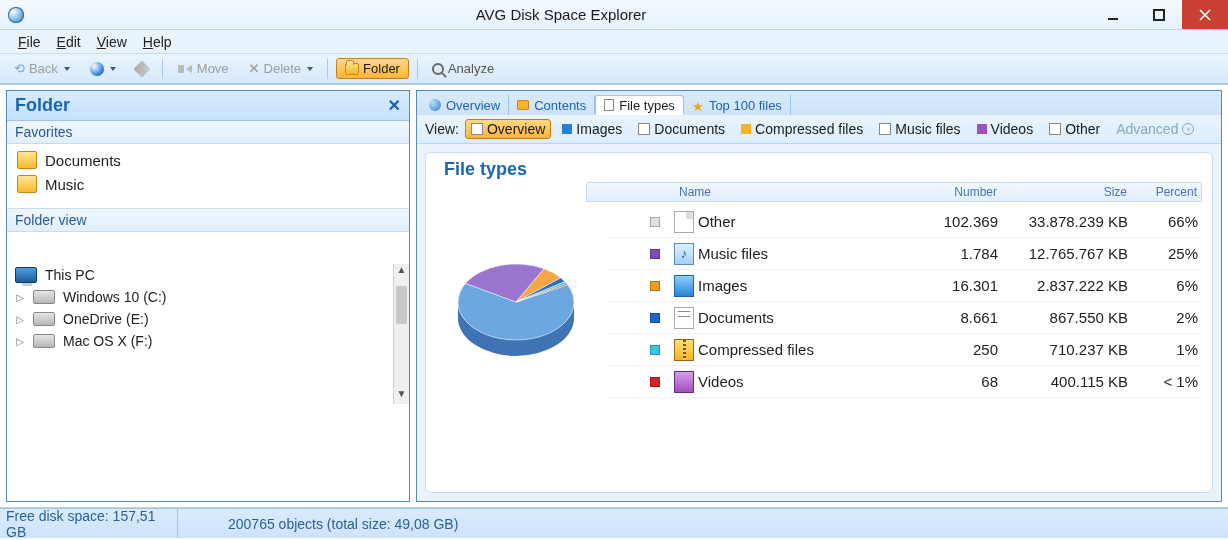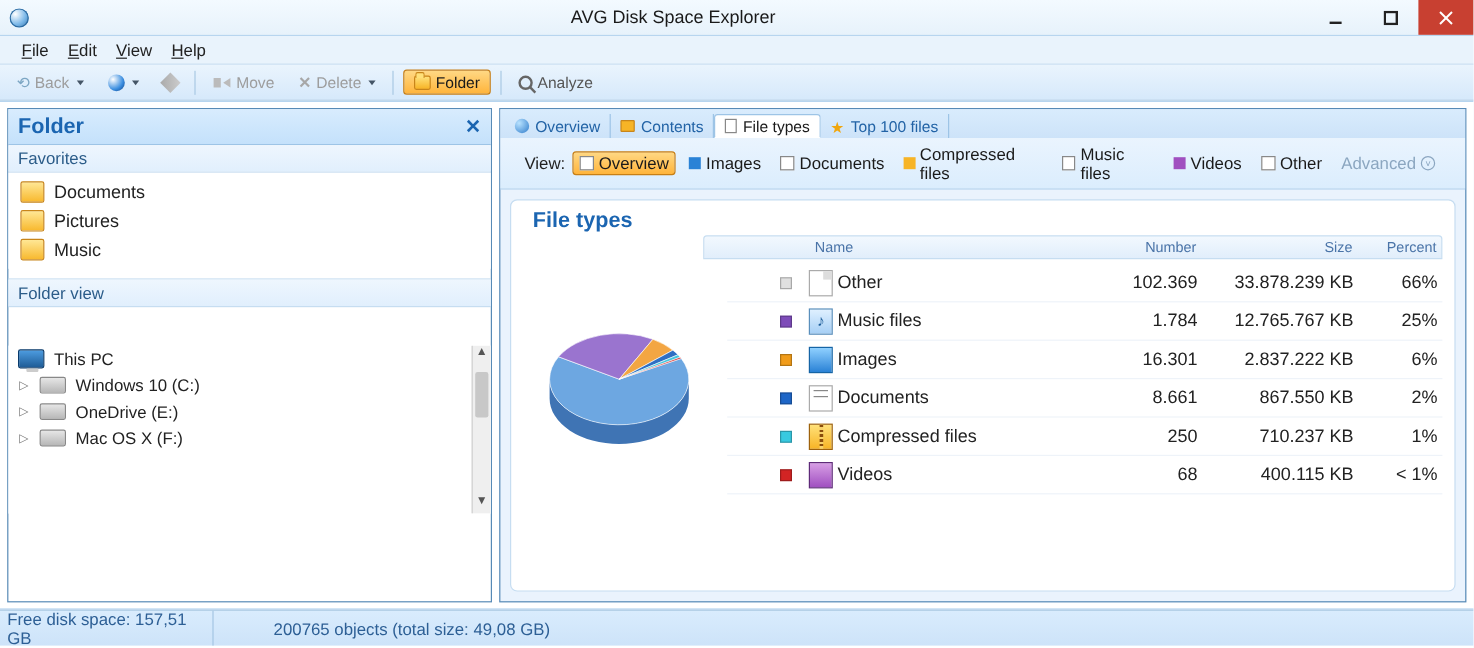--- a/index.html
+++ b/index.html
@@ -62,21 +62,21 @@
   
   .right-pane { flex: 1; display: flex; flex-direction: column; border: 1px solid #578ab6; margin: 5px 6px 5px 3px; background: #eaf3fd; }
   .tabs { display: flex; align-items: flex-end; padding: 0 4px; height: 24px; background: linear-gradient(#d9ecfd,#cde3f9); font-size: 13px; }
   .tab { display: inline-flex; align-items: center; gap: 5px; padding: 2px 8px; color: #2263a6; border-right: 1px solid #9dc4e6; height: 20px; }
   .tab.active { background: #fff; border: 1px solid #9dc4e6; border-bottom-color: #fff; border-radius: 3px 3px 0 0; color: #1a1a1a; font-weight: 500; }
   .mini-ico { width: 12px; height: 12px; background: radial-gradient(circle at 30% 30%,#b8e2ff,#2f7ccb); border-radius: 50%; }
   .mini-folder { width: 12px; height: 10px; background: #f7b426; border: 1px solid #c8851a; border-radius: 1px; }
   .mini-txt { width: 10px; height: 12px; background: #fff; border: 1px solid #888; }
   .mini-star { width: 12px; height: 12px; color: #f0a60d; }
 
-  .viewbar { display: flex; align-items: center; gap: 6px; padding: 4px 20px; background: linear-gradient(#eaf4fe,#dbedfd); border-bottom: 1px solid #b7d5ef; font-size: 14px; }
+  .viewbar { display: flex; align-items: center; gap: 6px; padding: 4px 8px; background: linear-gradient(#eaf4fe,#dbedfd); border-bottom: 1px solid #b7d5ef; font-size: 14px; }
   .view-item { display: inline-flex; align-items: center; gap: 4px; color: #1a1a1a; padding: 1px 5px; border-radius: 3px; }
   .view-item.active { background: linear-gradient(#ffd884,#ffb43b); border: 1px solid #c77f16; }
   .view-item.adv { color: #8ba6c0; }
   .tiny-ico { width: 12px; height: 12px; background: #fff; border: 1px solid #888; }
   .tiny-sq { width: 10px; height: 10px; }
   .circled { width: 12px; height: 12px; border: 1px solid #8ba6c0; border-radius: 50%; font-size: 8px; display: inline-flex; align-items: center; justify-content: center; color: #8ba6c0; }
 
   .content-box { margin: 8px; flex: 1; background: #fff; border: 1px solid #c6ddf1; border-radius: 6px; padding: 6px 10px 10px 10px; display: flex; flex-direction: column; }
   .content-title { color: #1b65b1; font-size: 18px; font-weight: 600; margin: 0 0 2px 8px; }
   .col-headers { display: grid; grid-template-columns: 60px 28px 1fr 90px 130px 70px; padding: 2px 4px; background: linear-gradient(#f2f8fe,#e1eefb); border: 1px solid #c6ddf1; border-radius: 3px 3px 0 0; font-size: 12px; color: #4a74a8; margin-left: 150px; }
@@ -187,24 +187,20 @@
       <span class="close-x">✕</span>
     </div>
     <div class="subhdr">Favorites</div>
     <div class="fav-list">
       <div class="row">
           <span class="doc-ico"></span>
           <span>Documents</span>
         </div>
       <div class="row">
           <span class="doc-ico"></span>
-          <span>Pictures</span>
-        </div>
-      <div class="row">
-          <span class="doc-ico"></span>
           <span>Music</span>
         </div>
     </div>
 
     <div class="tree-wrap">
       <div class="subhdr">Folder view</div>
       <div class="tree">
         <div class="row">
             <span class="pc-ico"></span>
             <span style="font-weight:500">This PC</span>

